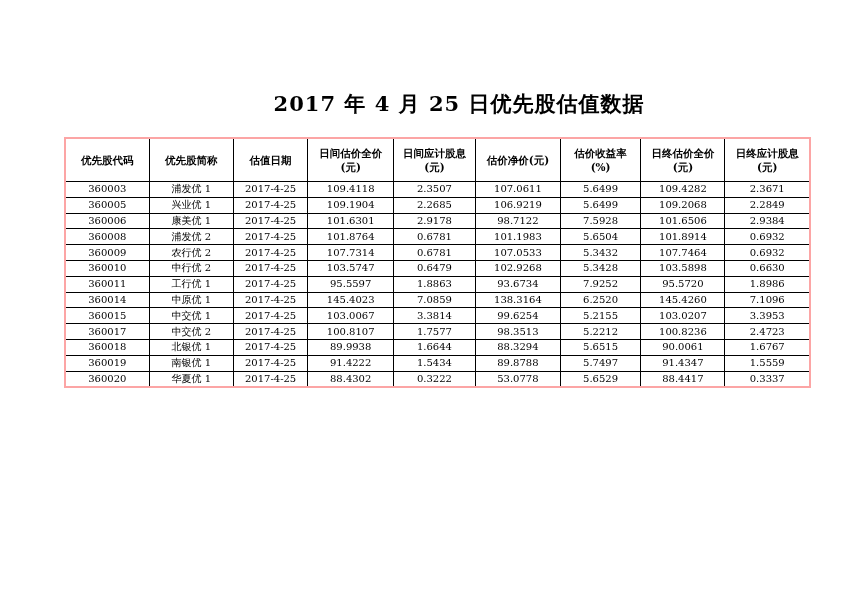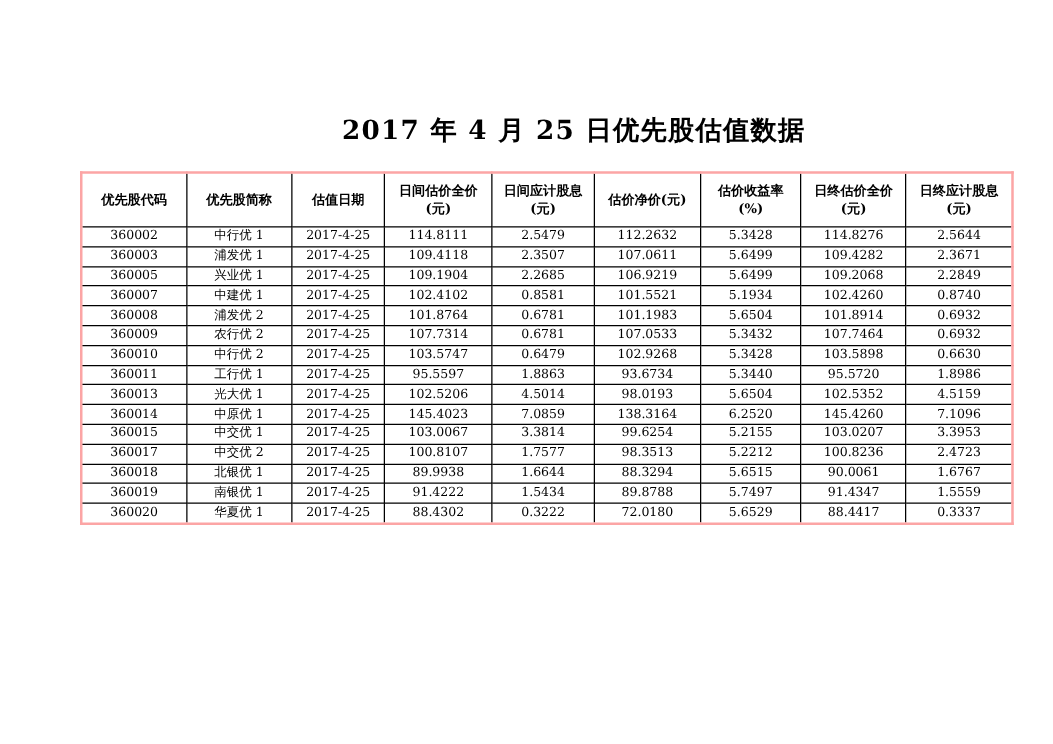--- a/index.html
+++ b/index.html
@@ -91,31 +91,20 @@
         <th>估价收益率
 (%)</th>
         <th>日终估价全价
 (元)</th>
         <th>日终应计股息
 (元)</th>
       </tr>
     </thead>
     <tbody>
         <tr>
-          <td>360002</td>
-          <td>中行优 1</td>
-          <td>2017-4-25</td>
-          <td>114.8111</td>
-          <td>2.5479</td>
-          <td>112.2632</td>
-          <td>5.3428</td>
-          <td>114.8276</td>
-          <td>2.5644</td>
-        </tr>
-        <tr>
           <td>360003</td>
           <td>浦发优 1</td>
           <td>2017-4-25</td>
           <td>109.4118</td>
           <td>2.3507</td>
           <td>107.0611</td>
           <td>5.6499</td>
           <td>109.4282</td>
           <td>2.3671</td>
         </tr>
@@ -124,29 +113,29 @@
           <td>兴业优 1</td>
           <td>2017-4-25</td>
           <td>109.1904</td>
           <td>2.2685</td>
           <td>106.9219</td>
           <td>5.6499</td>
           <td>109.2068</td>
           <td>2.2849</td>
         </tr>
         <tr>
-          <td>360007</td>
-          <td>中建优 1</td>
-          <td>2017-4-25</td>
-          <td>102.4102</td>
-          <td>0.8581</td>
-          <td>101.5521</td>
-          <td>5.1934</td>
-          <td>102.4260</td>
-          <td>0.8740</td>
+          <td>360006</td>
+          <td>康美优 1</td>
+          <td>2017-4-25</td>
+          <td>101.6301</td>
+          <td>2.9178</td>
+          <td>98.7122</td>
+          <td>7.5928</td>
+          <td>101.6506</td>
+          <td>2.9384</td>
         </tr>
         <tr>
           <td>360008</td>
           <td>浦发优 2</td>
           <td>2017-4-25</td>
           <td>101.8764</td>
           <td>0.6781</td>
           <td>101.1983</td>
           <td>5.6504</td>
           <td>101.8914</td>
@@ -174,34 +163,23 @@
           <td>103.5898</td>
           <td>0.6630</td>
         </tr>
         <tr>
           <td>360011</td>
           <td>工行优 1</td>
           <td>2017-4-25</td>
           <td>95.5597</td>
           <td>1.8863</td>
           <td>93.6734</td>
-          <td>5.3440</td>
+          <td>7.9252</td>
           <td>95.5720</td>
           <td>1.8986</td>
-        </tr>
-        <tr>
-          <td>360013</td>
-          <td>光大优 1</td>
-          <td>2017-4-25</td>
-          <td>102.5206</td>
-          <td>4.5014</td>
-          <td>98.0193</td>
-          <td>5.6504</td>
-          <td>102.5352</td>
-          <td>4.5159</td>
         </tr>
         <tr>
           <td>360014</td>
           <td>中原优 1</td>
           <td>2017-4-25</td>
           <td>145.4023</td>
           <td>7.0859</td>
           <td>138.3164</td>
           <td>6.2520</td>
           <td>145.4260</td>
@@ -250,21 +228,21 @@
           <td>5.7497</td>
           <td>91.4347</td>
           <td>1.5559</td>
         </tr>
         <tr>
           <td>360020</td>
           <td>华夏优 1</td>
           <td>2017-4-25</td>
           <td>88.4302</td>
           <td>0.3222</td>
-          <td>72.0180</td>
+          <td>53.0778</td>
           <td>5.6529</td>
           <td>88.4417</td>
           <td>0.3337</td>
         </tr>
       </tbody>
   </table>
 
 </div>
 
 </body></html>

